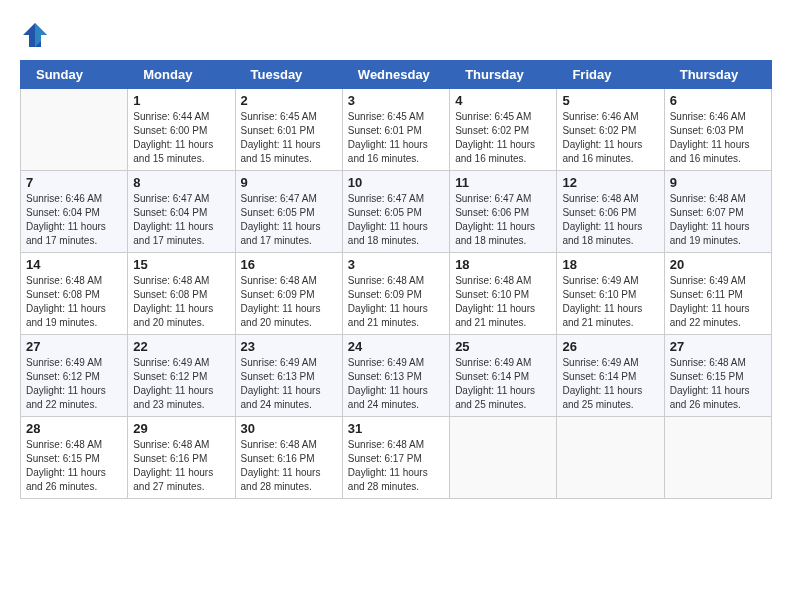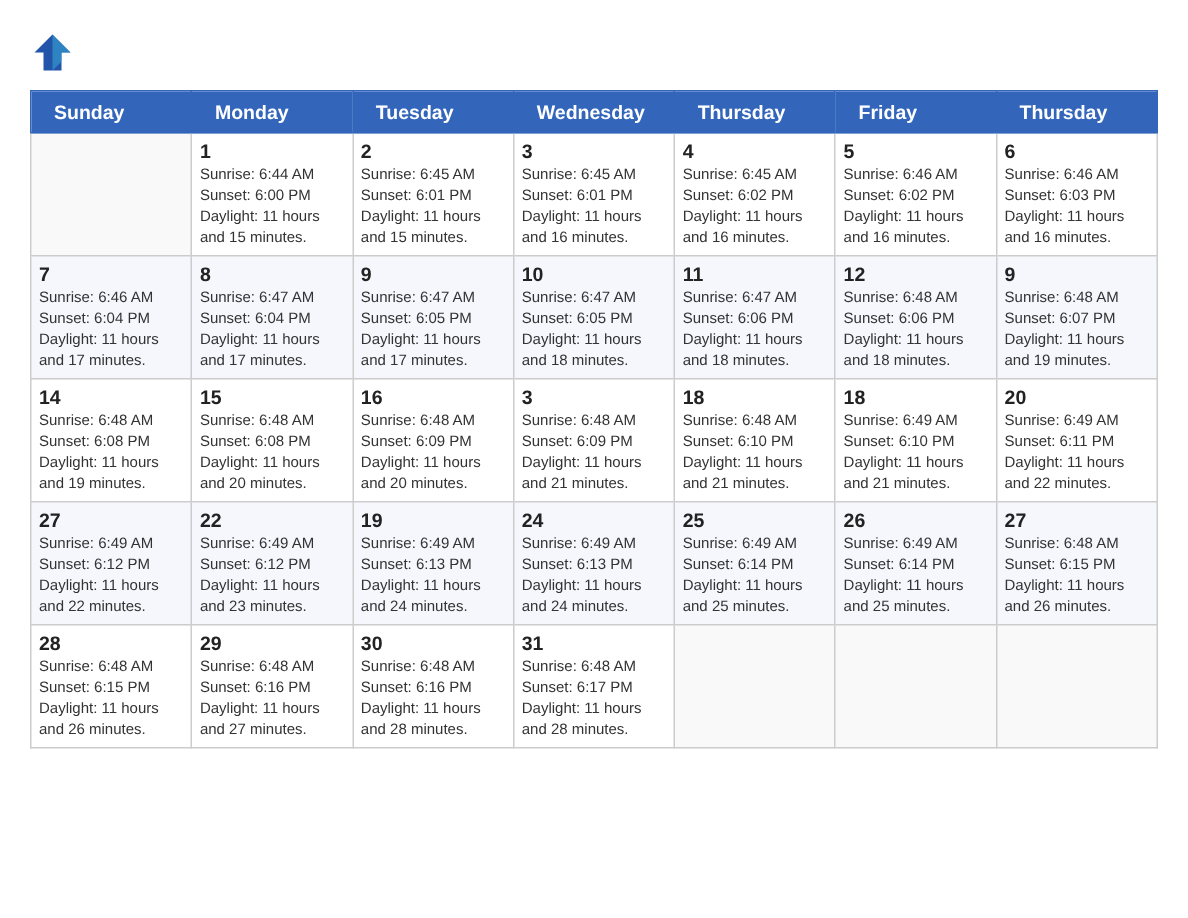--- a/index.html
+++ b/index.html
@@ -208,21 +208,21 @@
       <tr>
         <td>
           <div class="day-number">27</div>
           <div class="day-info">Sunrise: 6:49 AM<br>Sunset: 6:12 PM<br>Daylight: 11 hours and 22 minutes.</div>
         </td>
         <td>
           <div class="day-number">22</div>
           <div class="day-info">Sunrise: 6:49 AM<br>Sunset: 6:12 PM<br>Daylight: 11 hours and 23 minutes.</div>
         </td>
         <td>
-          <div class="day-number">19</div>
+          <div class="day-number">23</div>
           <div class="day-info">Sunrise: 6:49 AM<br>Sunset: 6:13 PM<br>Daylight: 11 hours and 24 minutes.</div>
         </td>
         <td>
           <div class="day-number">24</div>
           <div class="day-info">Sunrise: 6:49 AM<br>Sunset: 6:13 PM<br>Daylight: 11 hours and 24 minutes.</div>
         </td>
         <td>
           <div class="day-number">25</div>
           <div class="day-info">Sunrise: 6:49 AM<br>Sunset: 6:14 PM<br>Daylight: 11 hours and 25 minutes.</div>
         </td>

